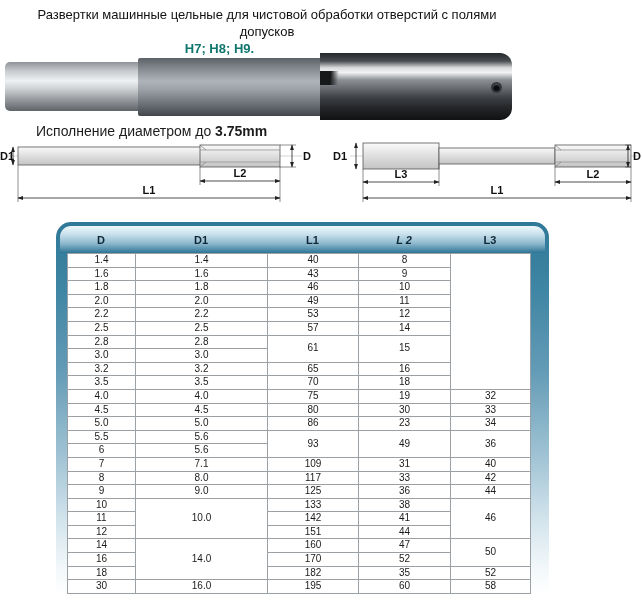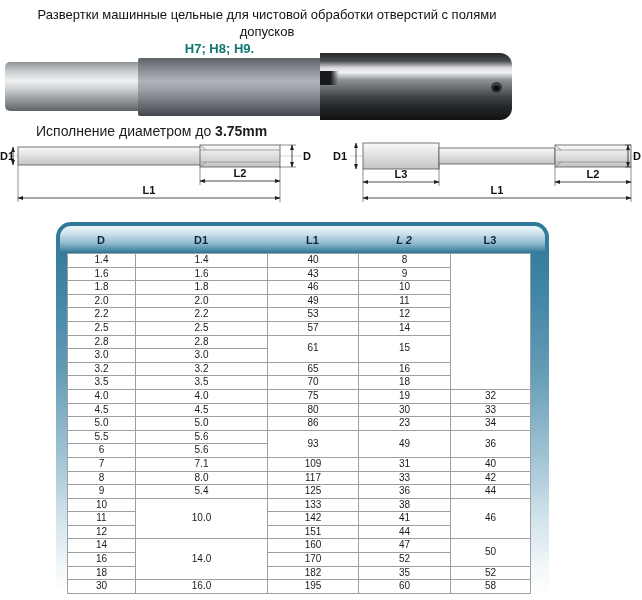--- a/index.html
+++ b/index.html
@@ -262,21 +262,21 @@
             </tr>
             <tr>
               <td>8</td>
               <td>8.0</td>
               <td>117</td>
               <td>33</td>
               <td>42</td>
             </tr>
             <tr>
               <td>9</td>
-              <td>5.4</td>
+              <td>9.0</td>
               <td>125</td>
               <td>36</td>
               <td>44</td>
             </tr>
             <tr>
               <td>10</td>
               <td rowspan="3">10.0</td>
               <td>133</td>
               <td>38</td>
               <td rowspan="3">46</td>

